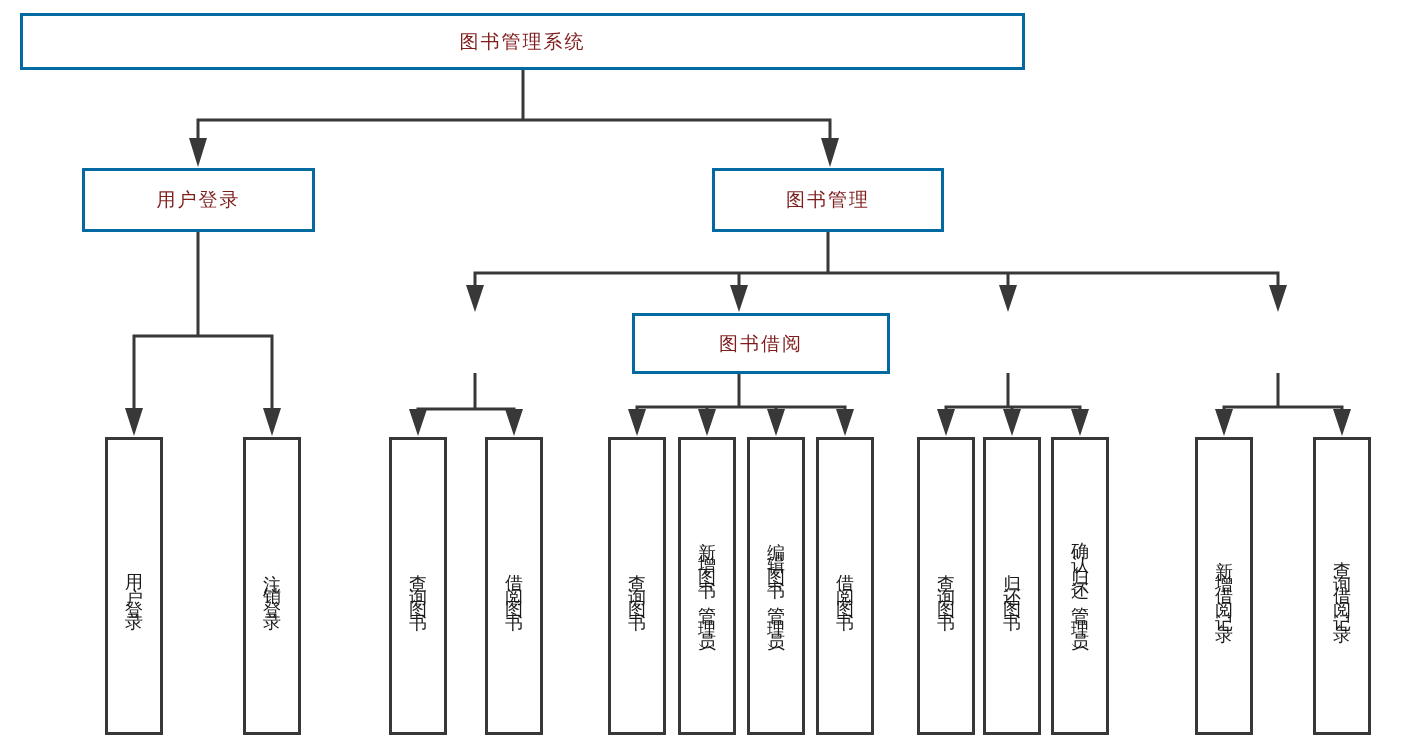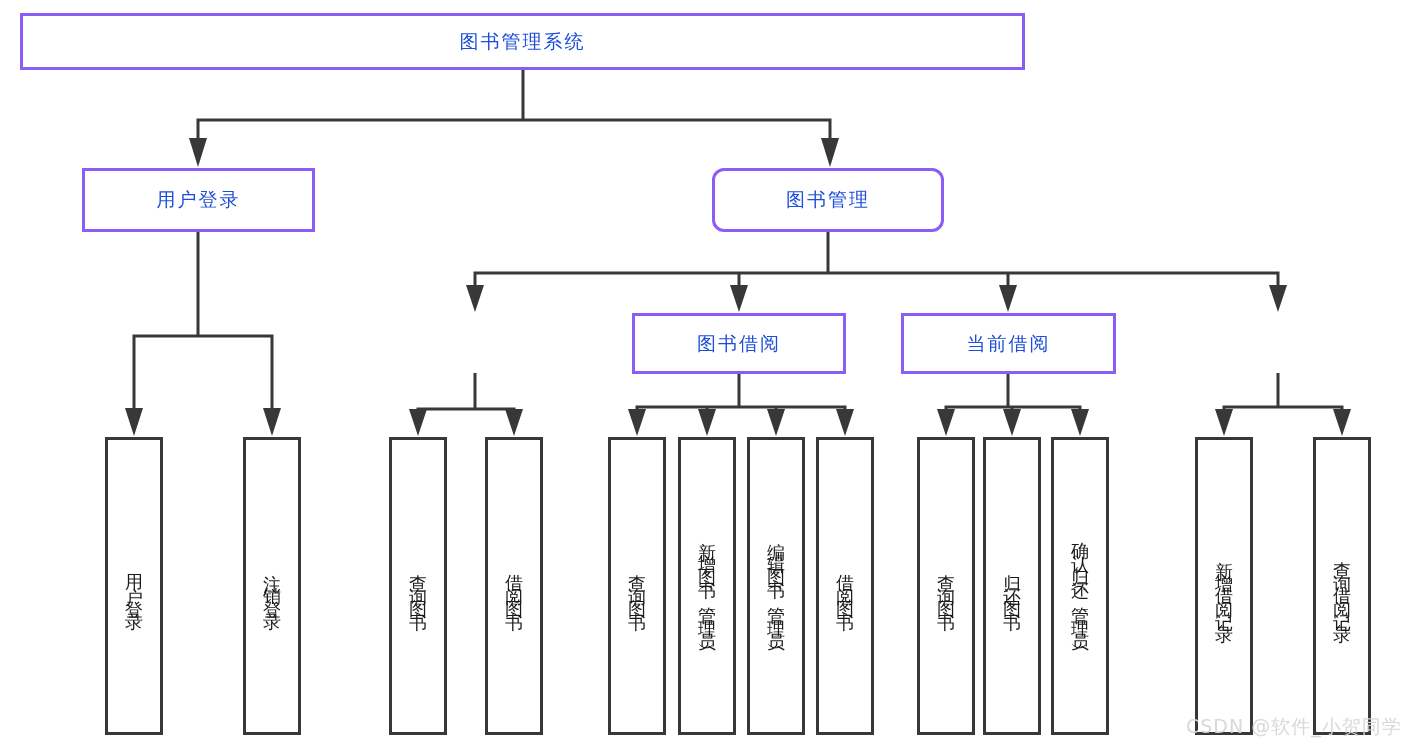--- a/index.html
+++ b/index.html
@@ -18,27 +18,27 @@
   .connectors {
     position: absolute;
     left: 0;
     top: 0;
     z-index: 1;
   }
   .node-h {
     position: absolute;
     box-sizing: border-box;
     background: #ffffff;
-    border: 3px solid #8b5cf6;
+    border: 3px solid #0369a1;
     display: flex;
     align-items: center;
     justify-content: center;
     font-size: 19px;
     letter-spacing: 2px;
-    color: #1d4ed8;
+    color: #7f1d1d;
     z-index: 2;
     white-space: nowrap;
   }
   .node-v {
     position: absolute;
     box-sizing: border-box;
     top: 437px;
     width: 58px;
     height: 298px;
     background: #ffffff;
@@ -63,23 +63,23 @@
     top: 714px;
     font-size: 19px;
     color: rgba(214, 214, 214, 0.95);
     letter-spacing: 1px;
     white-space: nowrap;
     z-index: 3;
   }
   
   #n-root    { left: 20px;  top: 13px;  width: 1005px; height: 57px; }
   #n-login   { left: 82px;  top: 168px; width: 233px;  height: 64px; }
-  #n-mgmt    { left: 712px; top: 168px; width: 232px;  height: 64px; border-radius: 12px; }
+  #n-mgmt    { left: 712px; top: 168px; width: 232px;  height: 64px; }
   #n-newbook { left: 363px; top: 313px; width: 224px;  height: 61px; }
-  #n-borrow  { left: 632px; top: 313px; width: 214px;  height: 61px; }
+  #n-borrow  { left: 632px; top: 313px; width: 258px;  height: 61px; }
   #n-current { left: 901px; top: 313px; width: 215px;  height: 61px; }
   #n-records { left: 1171px;top: 313px; width: 214px;  height: 61px; }
   
   #l-g1c1 { left: 105px; }
   #l-g1c2 { left: 243px; }
   #l-g2c1 { left: 389px; }
   #l-g2c2 { left: 485px; }
   #l-g3c1 { left: 608px; }
   #l-g3c2 { left: 678px; }
   #l-g3c3 { left: 747px; }
@@ -136,23 +136,20 @@
   <div class="node-h" id="n-login">
     <span>用户登录</span>
   </div>
   <div class="node-h" id="n-mgmt">
     <span>图书管理</span>
   </div>
 
   <div class="node-h" id="n-borrow">
     <span>图书借阅</span>
   </div>
-  <div class="node-h" id="n-current">
-    <span>当前借阅</span>
-  </div>
 
   <div class="node-v" id="l-g1c1">
     <span class="vtext">用户登录</span>
   </div>
   <div class="node-v" id="l-g1c2">
     <span class="vtext">注销登录</span>
   </div>
 
   <div class="node-v" id="l-g2c1">
     <span class="vtext">查询图书</span>
@@ -184,15 +181,14 @@
     <span class="vtext">确认归还（管理员）</span>
   </div>
 
   <div class="node-v" id="l-g5c1">
     <span class="vtext">新增借阅记录</span>
   </div>
   <div class="node-v" id="l-g5c2">
     <span class="vtext">查询借阅记录</span>
   </div>
 
-  <div class="watermark">CSDN @软件_小贺同学</div>
 
 </div>
 
 </body></html>

